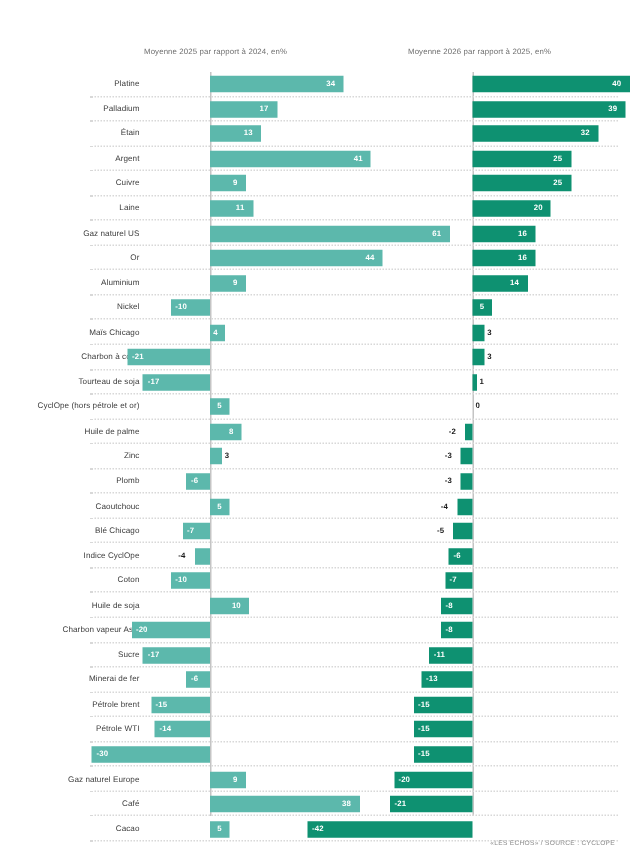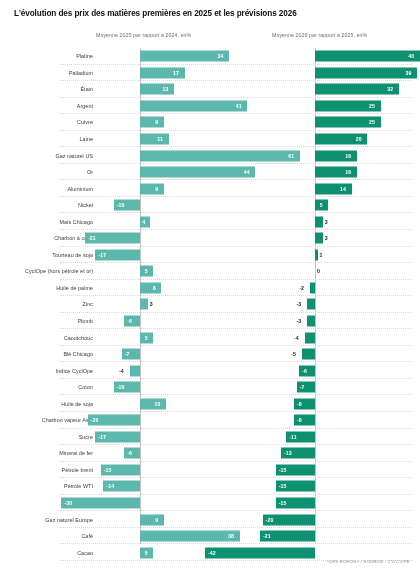--- a/index.html
+++ b/index.html
@@ -116,21 +116,20 @@
     color: #8a8a8a;
     letter-spacing: 0.2px;
     white-space: nowrap;
   }
 </style>
 </head>
 <body>
 
 <div id="page">
 
-  <div id="title">L'évolution des prix des matières premières en 2025 et les prévisions 2026</div>
 
   <div class="col-header" id="header-left">Moyenne 2025 par rapport à 2024, en%</div>
   <div class="col-header" id="header-right">Moyenne 2026 par rapport à 2025, en%</div>
 
   <div id="plot">
     <div class="axis" id="axis-left"></div>
     <div class="axis" id="axis-right"></div>
     <div id="rows">
         <div class="row">
           <div class="gridline"></div>

